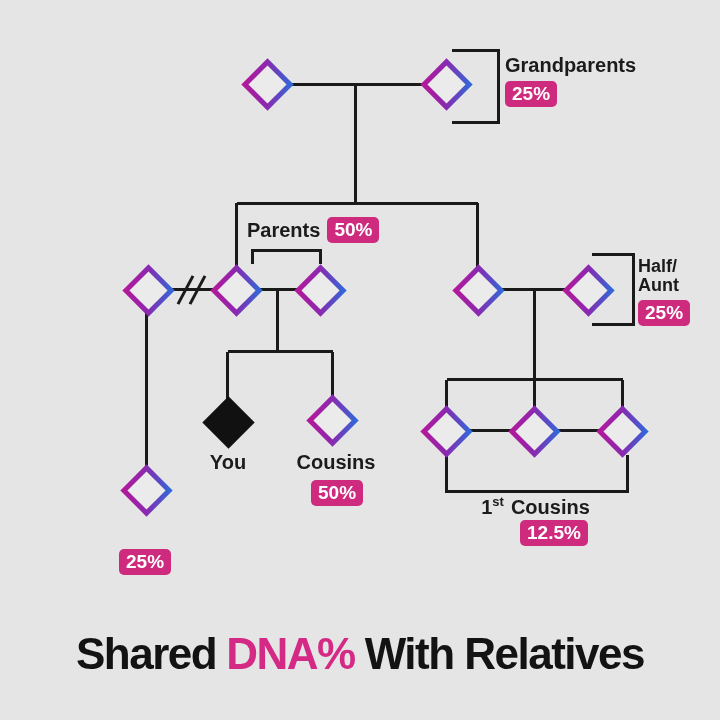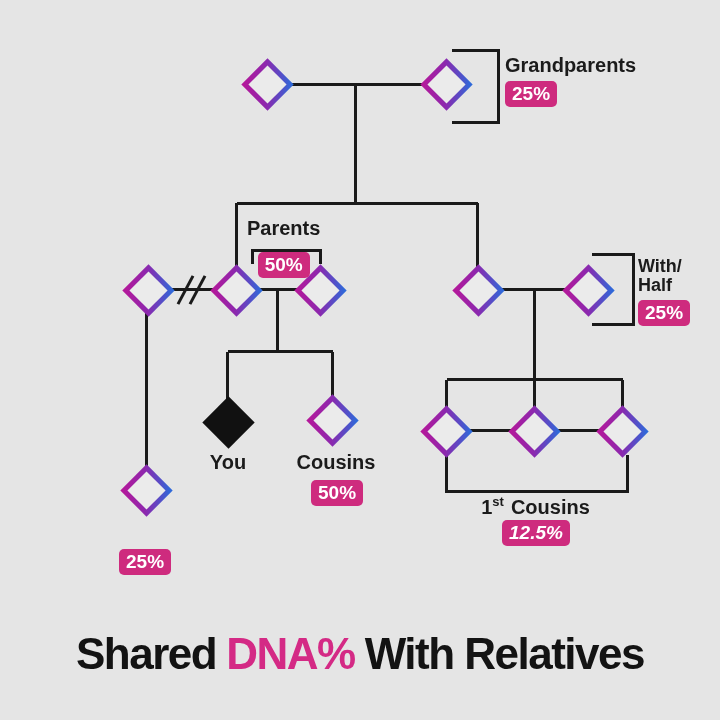--- a/index.html
+++ b/index.html
@@ -27,21 +27,21 @@
   .lbl{
     position:absolute;color:#1b1b1b;font-weight:700;font-size:20px;line-height:1.1;
     white-space:nowrap;
   }
   .lbl.center{text-align:center;}
   .badge{
     display:inline-block;background:#ce2b7e;color:#fff;font-weight:700;font-size:19px;
     line-height:1;padding:3px 7px 4px;border-radius:5px;white-space:nowrap;
   }
   .badge.abs{position:absolute;}
-  .row{position:absolute;display:flex;align-items:center;gap:13px;flex-direction:column;}
+  .row{position:absolute;display:flex;align-items:center;gap:7px;}
   .stack .badge{margin-top:5px;}
   .small{font-size:18px;line-height:19px;}
   sup{font-size:13px;}
   .cousins-rest{margin-left:7px;text-align:right;}
   
   .title{
     position:absolute;left:0;top:629px;width:720px;text-align:center;
     font-weight:700;font-size:44px;letter-spacing:-1.5px;color:#131313;white-space:nowrap;
   }
   .title .hl{color:#d42a85;}
@@ -98,34 +98,34 @@
     <div>Grandparents</div>
     <span class="badge">25%</span>
   </div>
 
   <div class="row" style="left:247px;top:217px;">
     <span class="lbl" style="position:static;">Parents</span>
     <span class="badge">50%</span>
   </div>
 
   <div class="lbl stack small" style="left:638px;top:257px;">
-    <div>With/</div>
-    <div>Half</div>
+    <div>Half/</div>
+    <div>Aunt</div>
     <span class="badge">25%</span>
   </div>
 
   <div class="lbl center" style="left:193px;top:451px;width:70px;">You</div>
 
   <div class="lbl center" style="left:293px;top:451px;width:86px;">Cousins</div>
   <span class="badge abs" style="left:311px;top:480px;">50%</span>
 
   <span class="badge abs" style="left:119px;top:549px;">25%</span>
 
   <div class="lbl center" style="left:463px;top:495px;width:145px;">
     <span>1</span><sup>st</sup><span class="cousins-rest">Cousins</span>
   </div>
-  <span class="badge abs" style="left:502px;top:520px;font-style:italic;">12.5%</span>
+  <span class="badge abs" style="left:520px;top:520px;">12.5%</span>
 
   <div class="title">
     <span>Shared</span><span class="hl">DNA%</span><span>With Relatives</span>
   </div>
 
 </div>
 
 </body></html>

